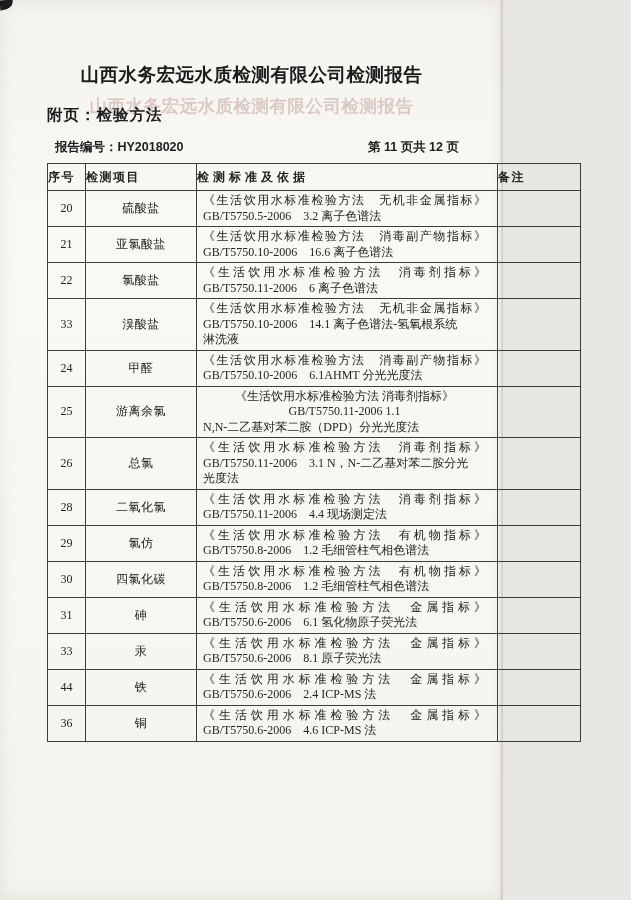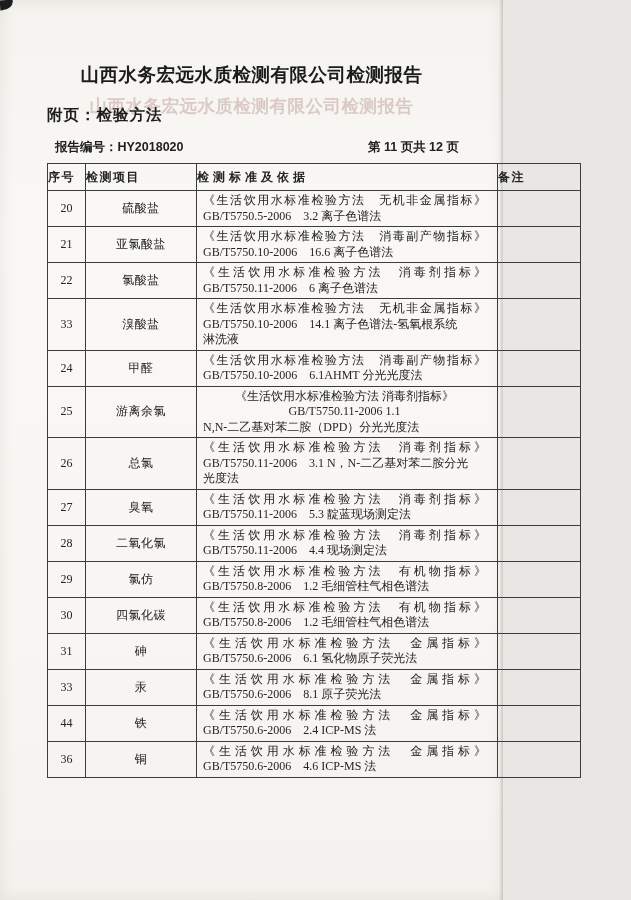--- a/index.html
+++ b/index.html
@@ -188,29 +188,20 @@
     <td class="c-no">26</td>
     <td class="c-item">总氯</td>
     <td class="c-method">
             <div class="m-line justify">《生活饮用水标准检验方法　消毒剂指标》</div>
             <div class="m-line left">GB/T5750.11-2006　3.1 N，N-二乙基对苯二胺分光</div>
             <div class="m-line left">光度法</div>
           </td>
     <td class="c-remark"></td>
   </tr>
 
-  <tr>
-    <td class="c-no">27</td>
-    <td class="c-item">臭氧</td>
-    <td class="c-method">
-            <div class="m-line justify">《生活饮用水标准检验方法　消毒剂指标》</div>
-            <div class="m-line left">GB/T5750.11-2006　5.3 靛蓝现场测定法</div>
-          </td>
-    <td class="c-remark"></td>
-  </tr>
 
   <tr>
     <td class="c-no">28</td>
     <td class="c-item">二氧化氯</td>
     <td class="c-method">
             <div class="m-line justify">《生活饮用水标准检验方法　消毒剂指标》</div>
             <div class="m-line left">GB/T5750.11-2006　4.4 现场测定法</div>
           </td>
     <td class="c-remark"></td>
   </tr>

